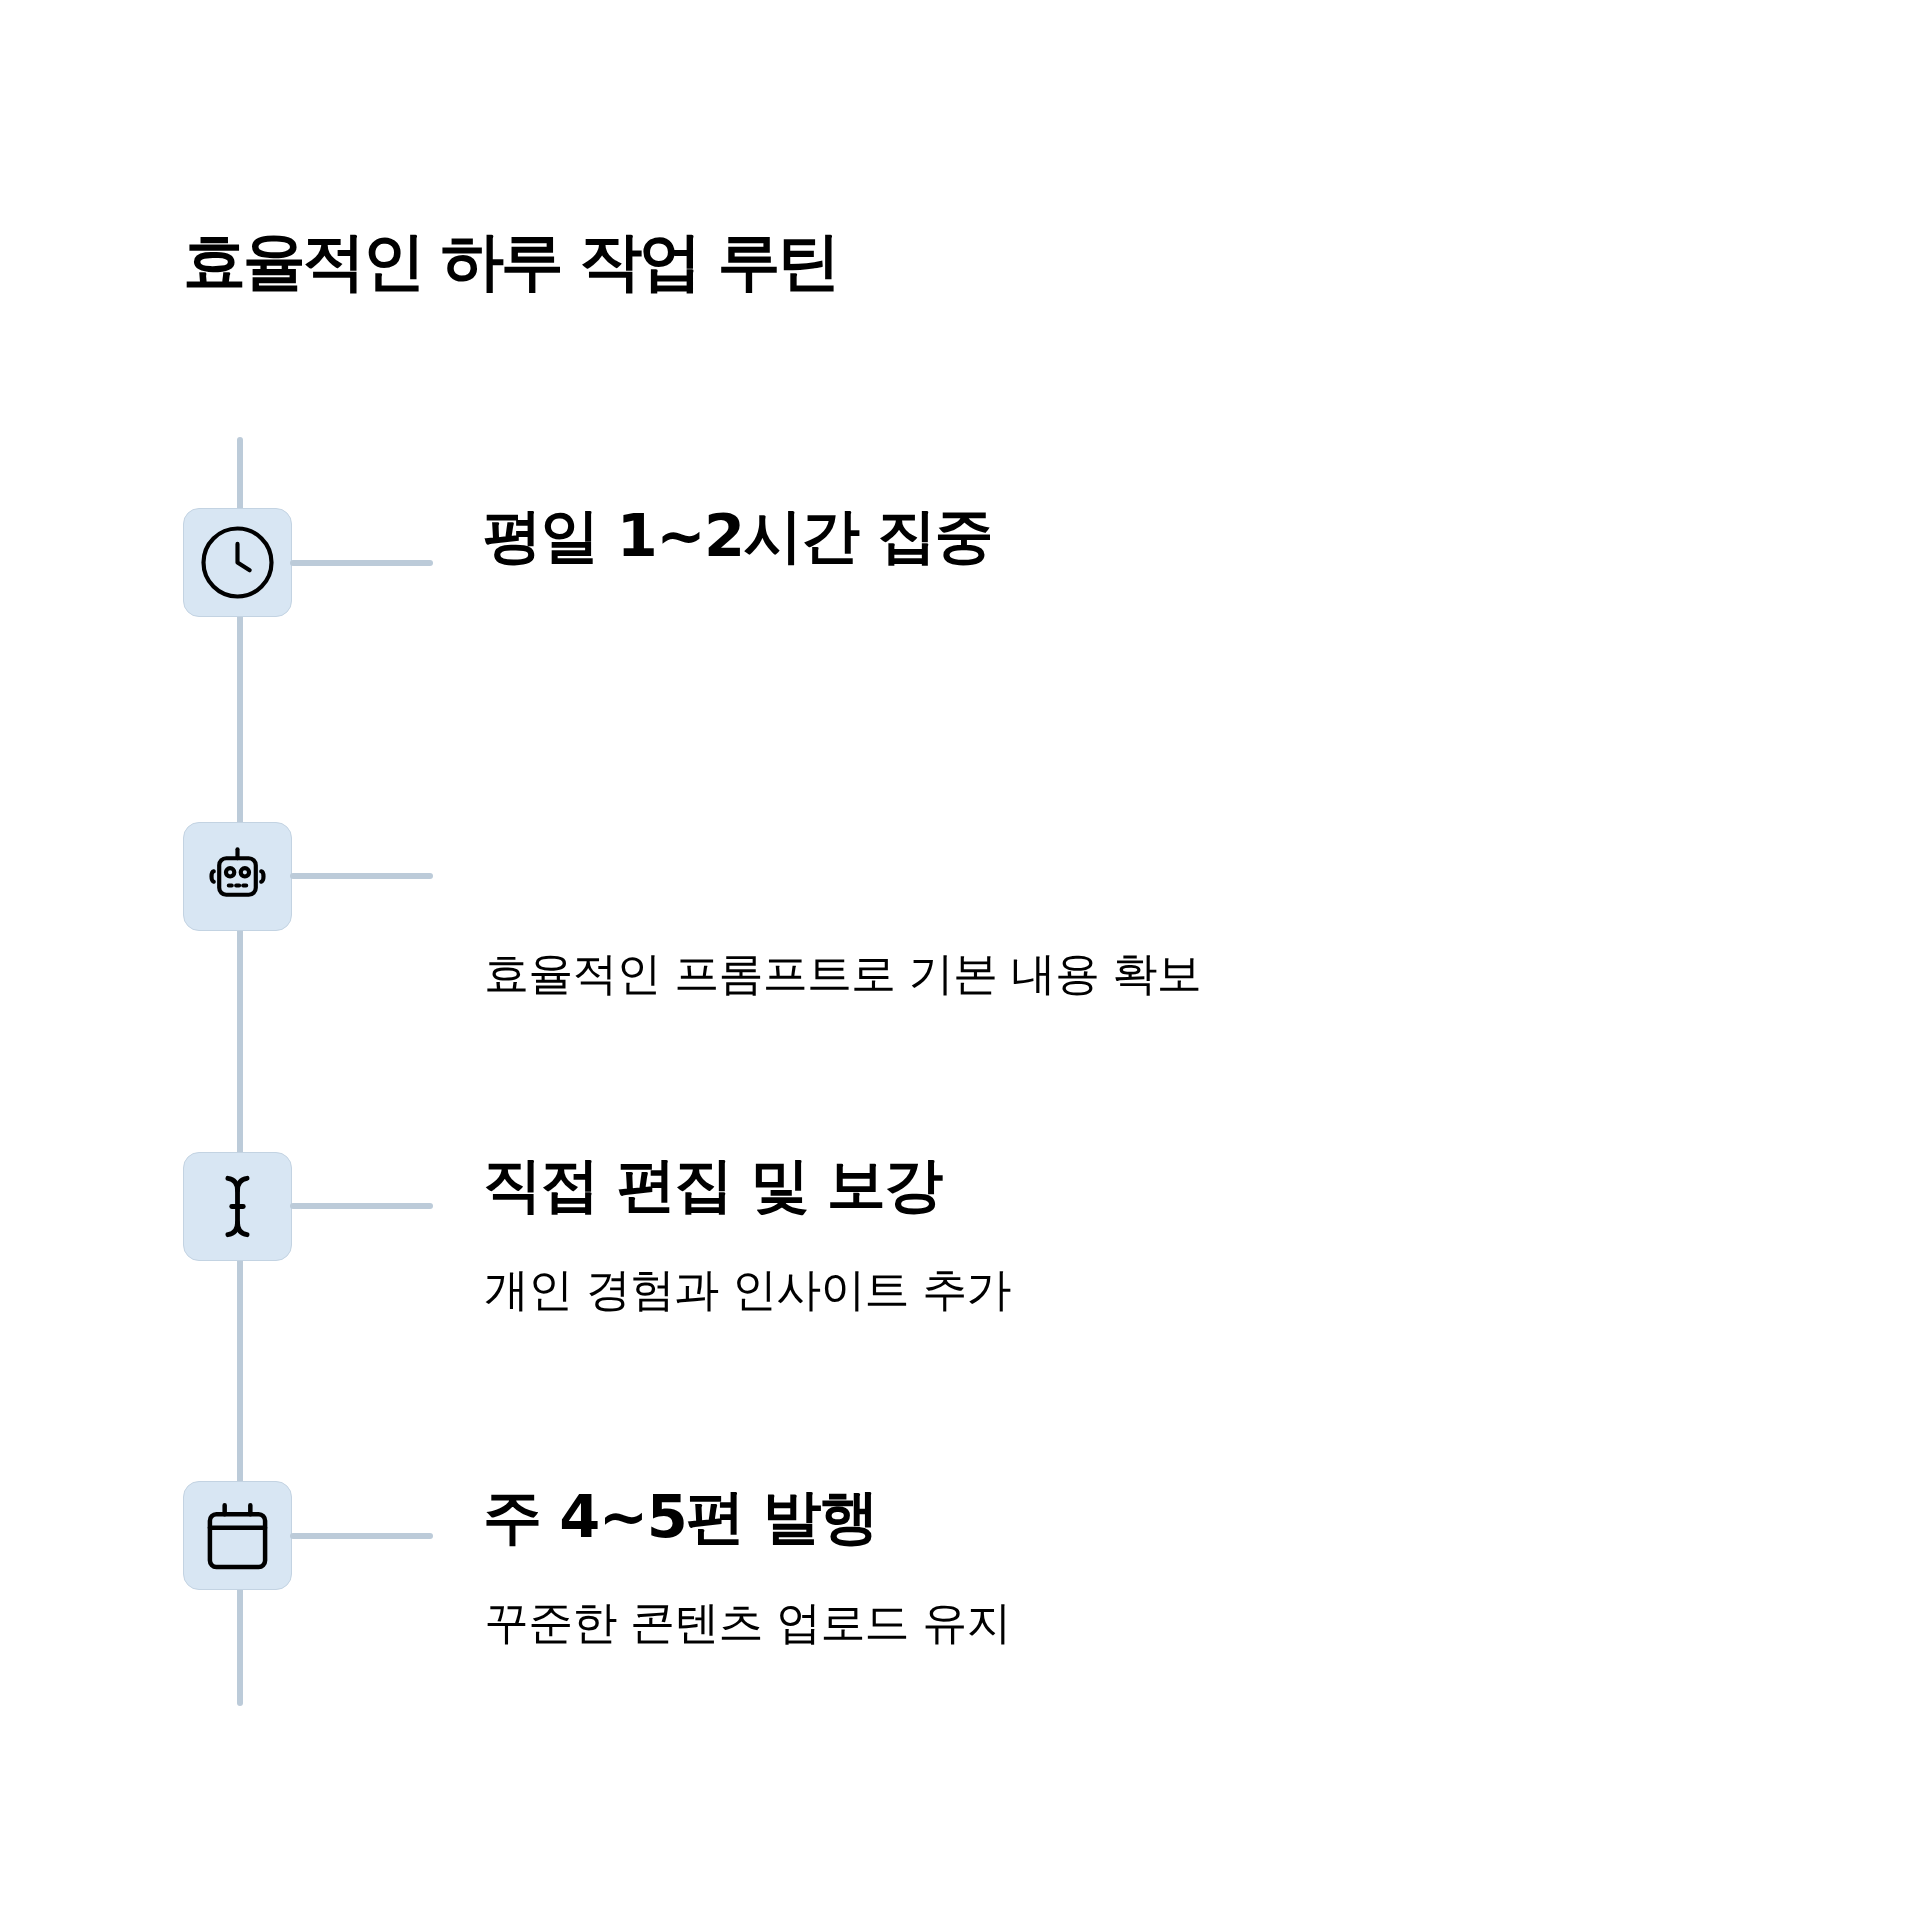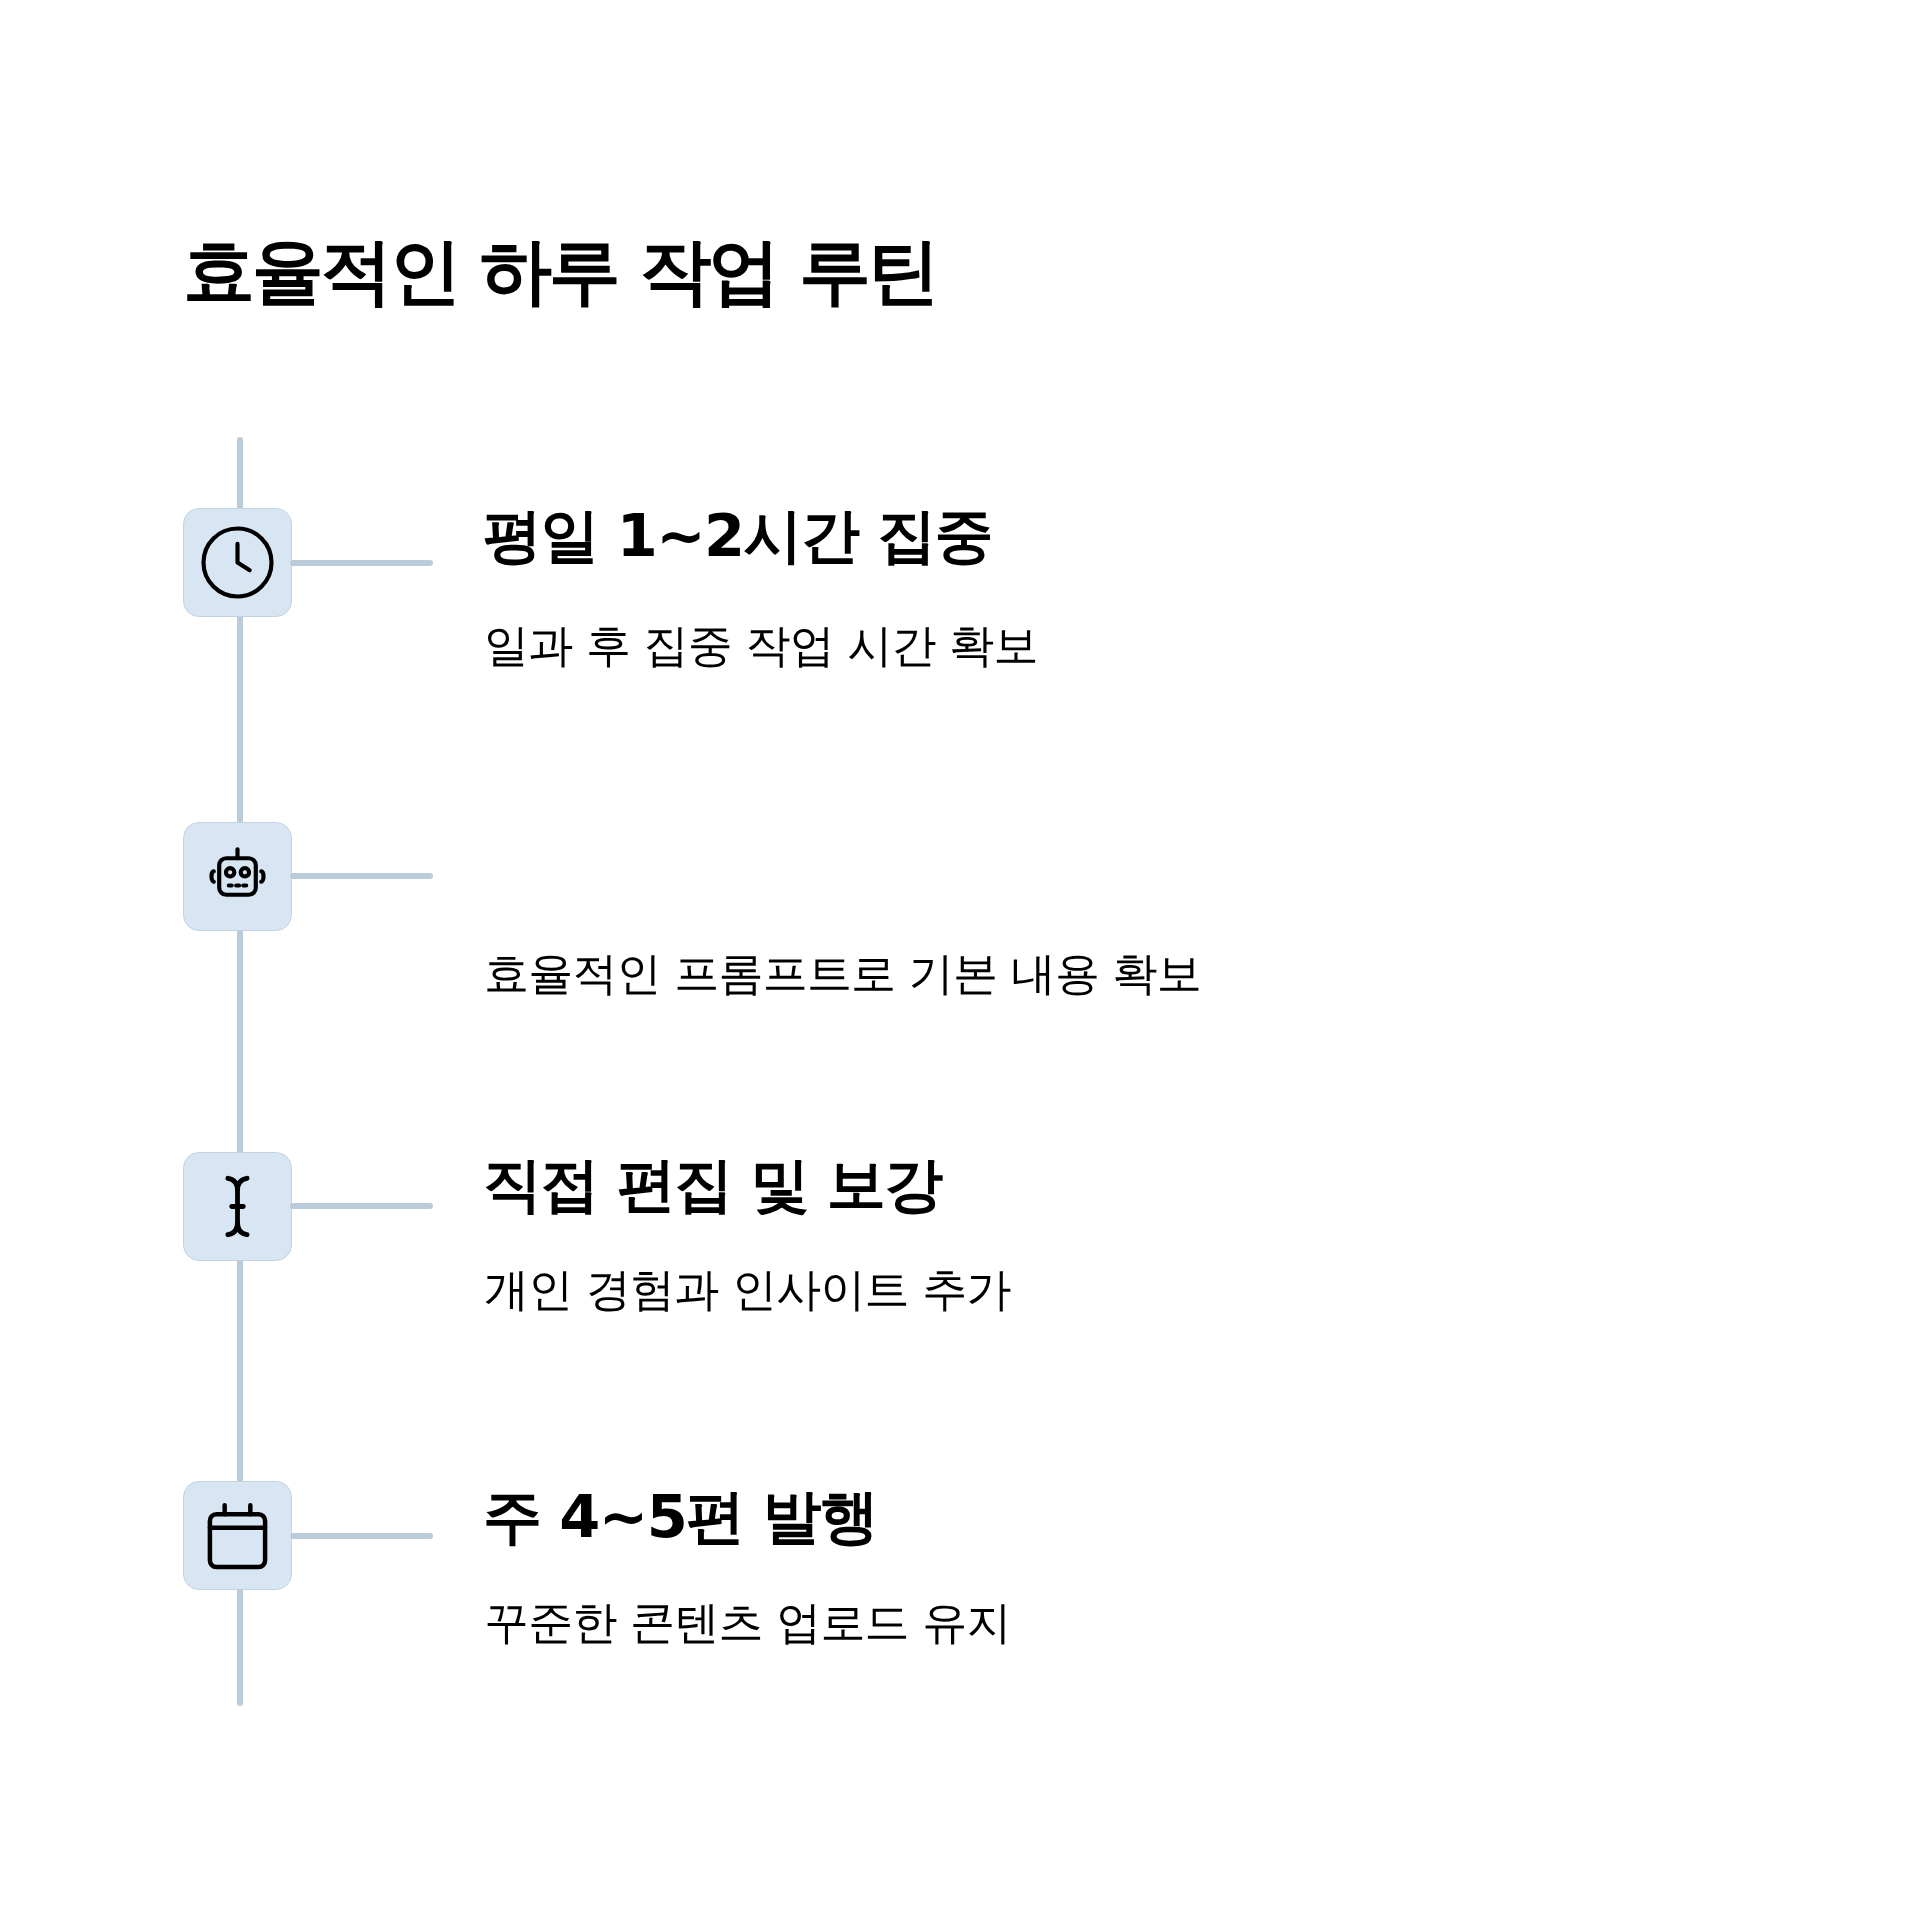--- a/index.html
+++ b/index.html
@@ -9,22 +9,22 @@
     overflow: hidden;
   }
   body {
     position: relative;
     font-family: "DejaVu Sans", "Liberation Sans", sans-serif;
     color: #000000;
   }
   .title {
     position: absolute;
     left: 183px;
-    top: 207px;
-    font-size: 72px;
+    top: 198px;
+    font-size: 63px;
     line-height: 128px;
     font-weight: 700;
     letter-spacing: -3.2px;
     white-space: nowrap;
   }
   .timeline-line {
     position: absolute;
     left: 237px;
     top: 437px;
     width: 6.4px;
@@ -87,21 +87,20 @@
 
 <div class="step" style="top:16px;">
   <div class="icon-box" style="top:492px;">
     <svg width="77" height="77" viewBox="0 0 24 24" fill="none" stroke="#000" stroke-width="1.3" stroke-linecap="round" stroke-linejoin="round">
       <circle cx="12" cy="12" r="10.6"></circle>
       <path d="M12 6.2 V12 L15.8 14.4"></path>
     </svg>
   </div>
   <div class="connector" style="top:544px;"></div>
   <div class="step-heading" style="top:480px;">평일 1~2시간 집중</div>
-  <div class="step-desc" style="top:598px;">일과 후 집중 작업 시간 확보</div>
 </div>
 
 <div class="step" style="top:0;">
   <div class="icon-box" style="top:822px;">
     <svg width="77" height="77" viewBox="0 0 24 24" fill="none" stroke="#000" stroke-width="1.3" stroke-linecap="round" stroke-linejoin="round">
       <path d="M12 3.5 V6.3"></path>
       <rect x="6.3" y="6.3" width="11.4" height="11.4" rx="2.2"></rect>
       <circle cx="9.7" cy="10.7" r="1.3"></circle>
       <circle cx="14.3" cy="10.7" r="1.3"></circle>
       <path d="M9.3 14.8 h0.9 M11.6 14.8 h0.9 M13.8 14.8 h0.9"></path>

